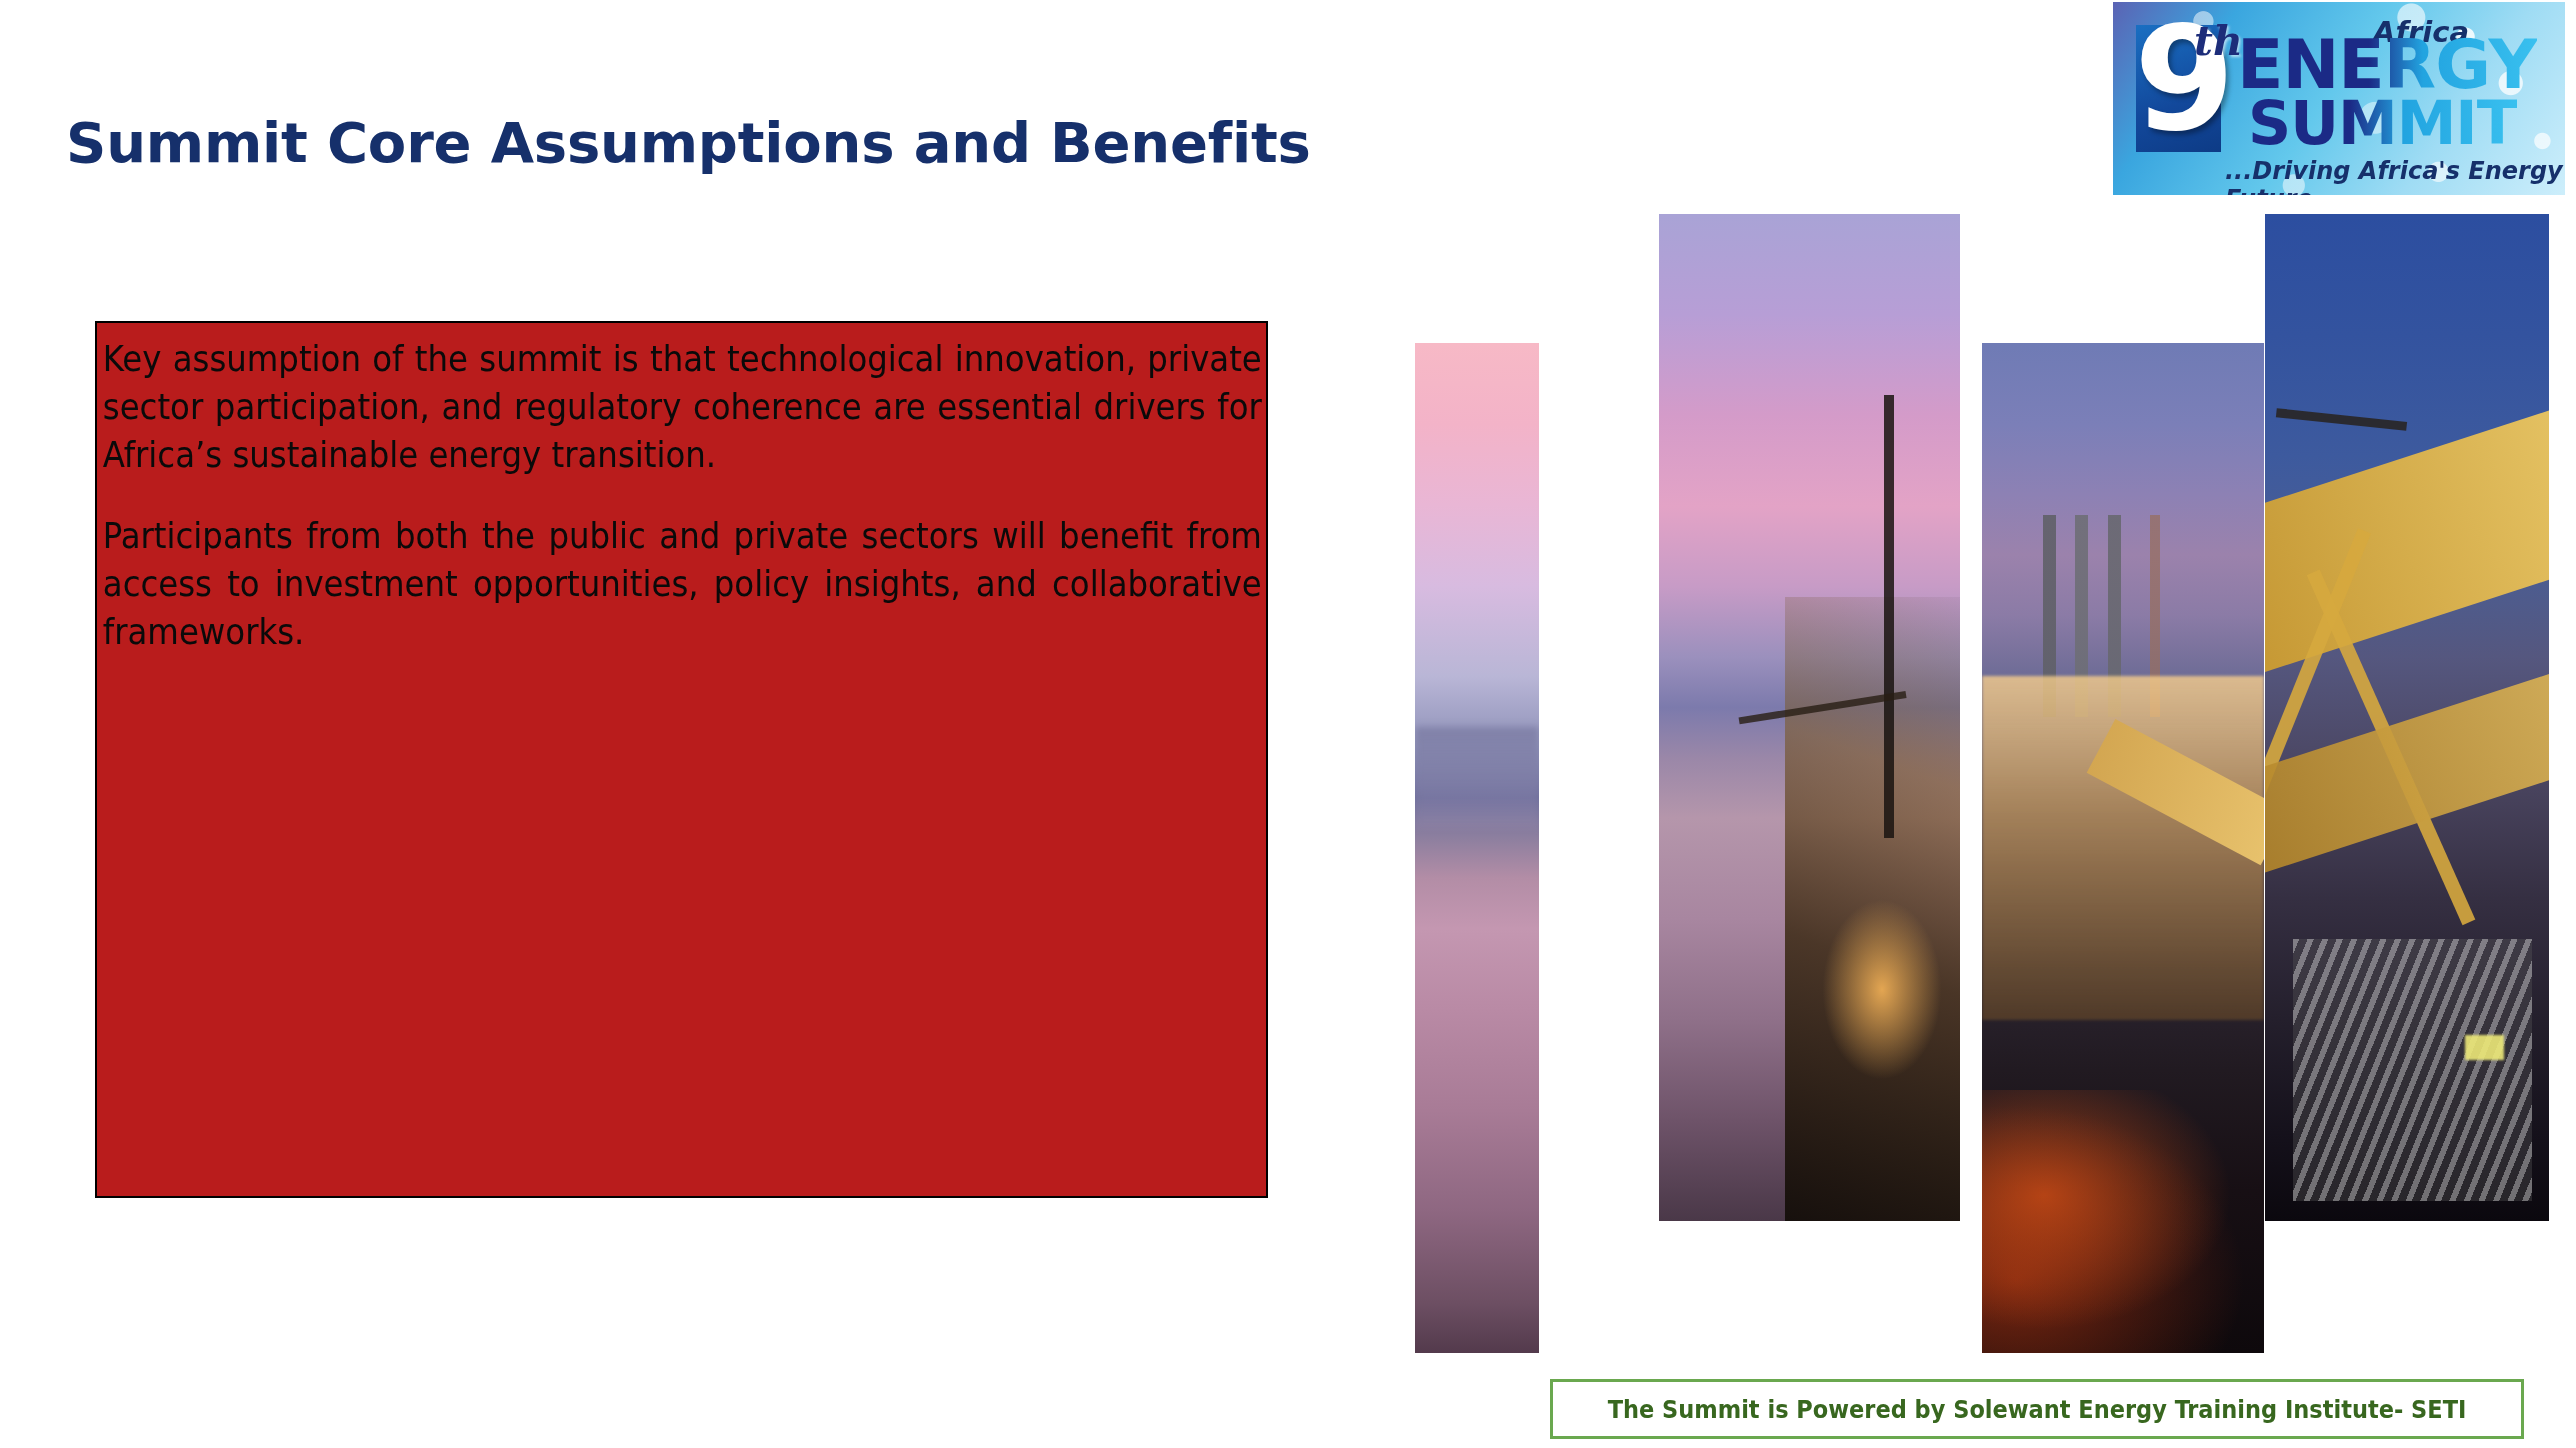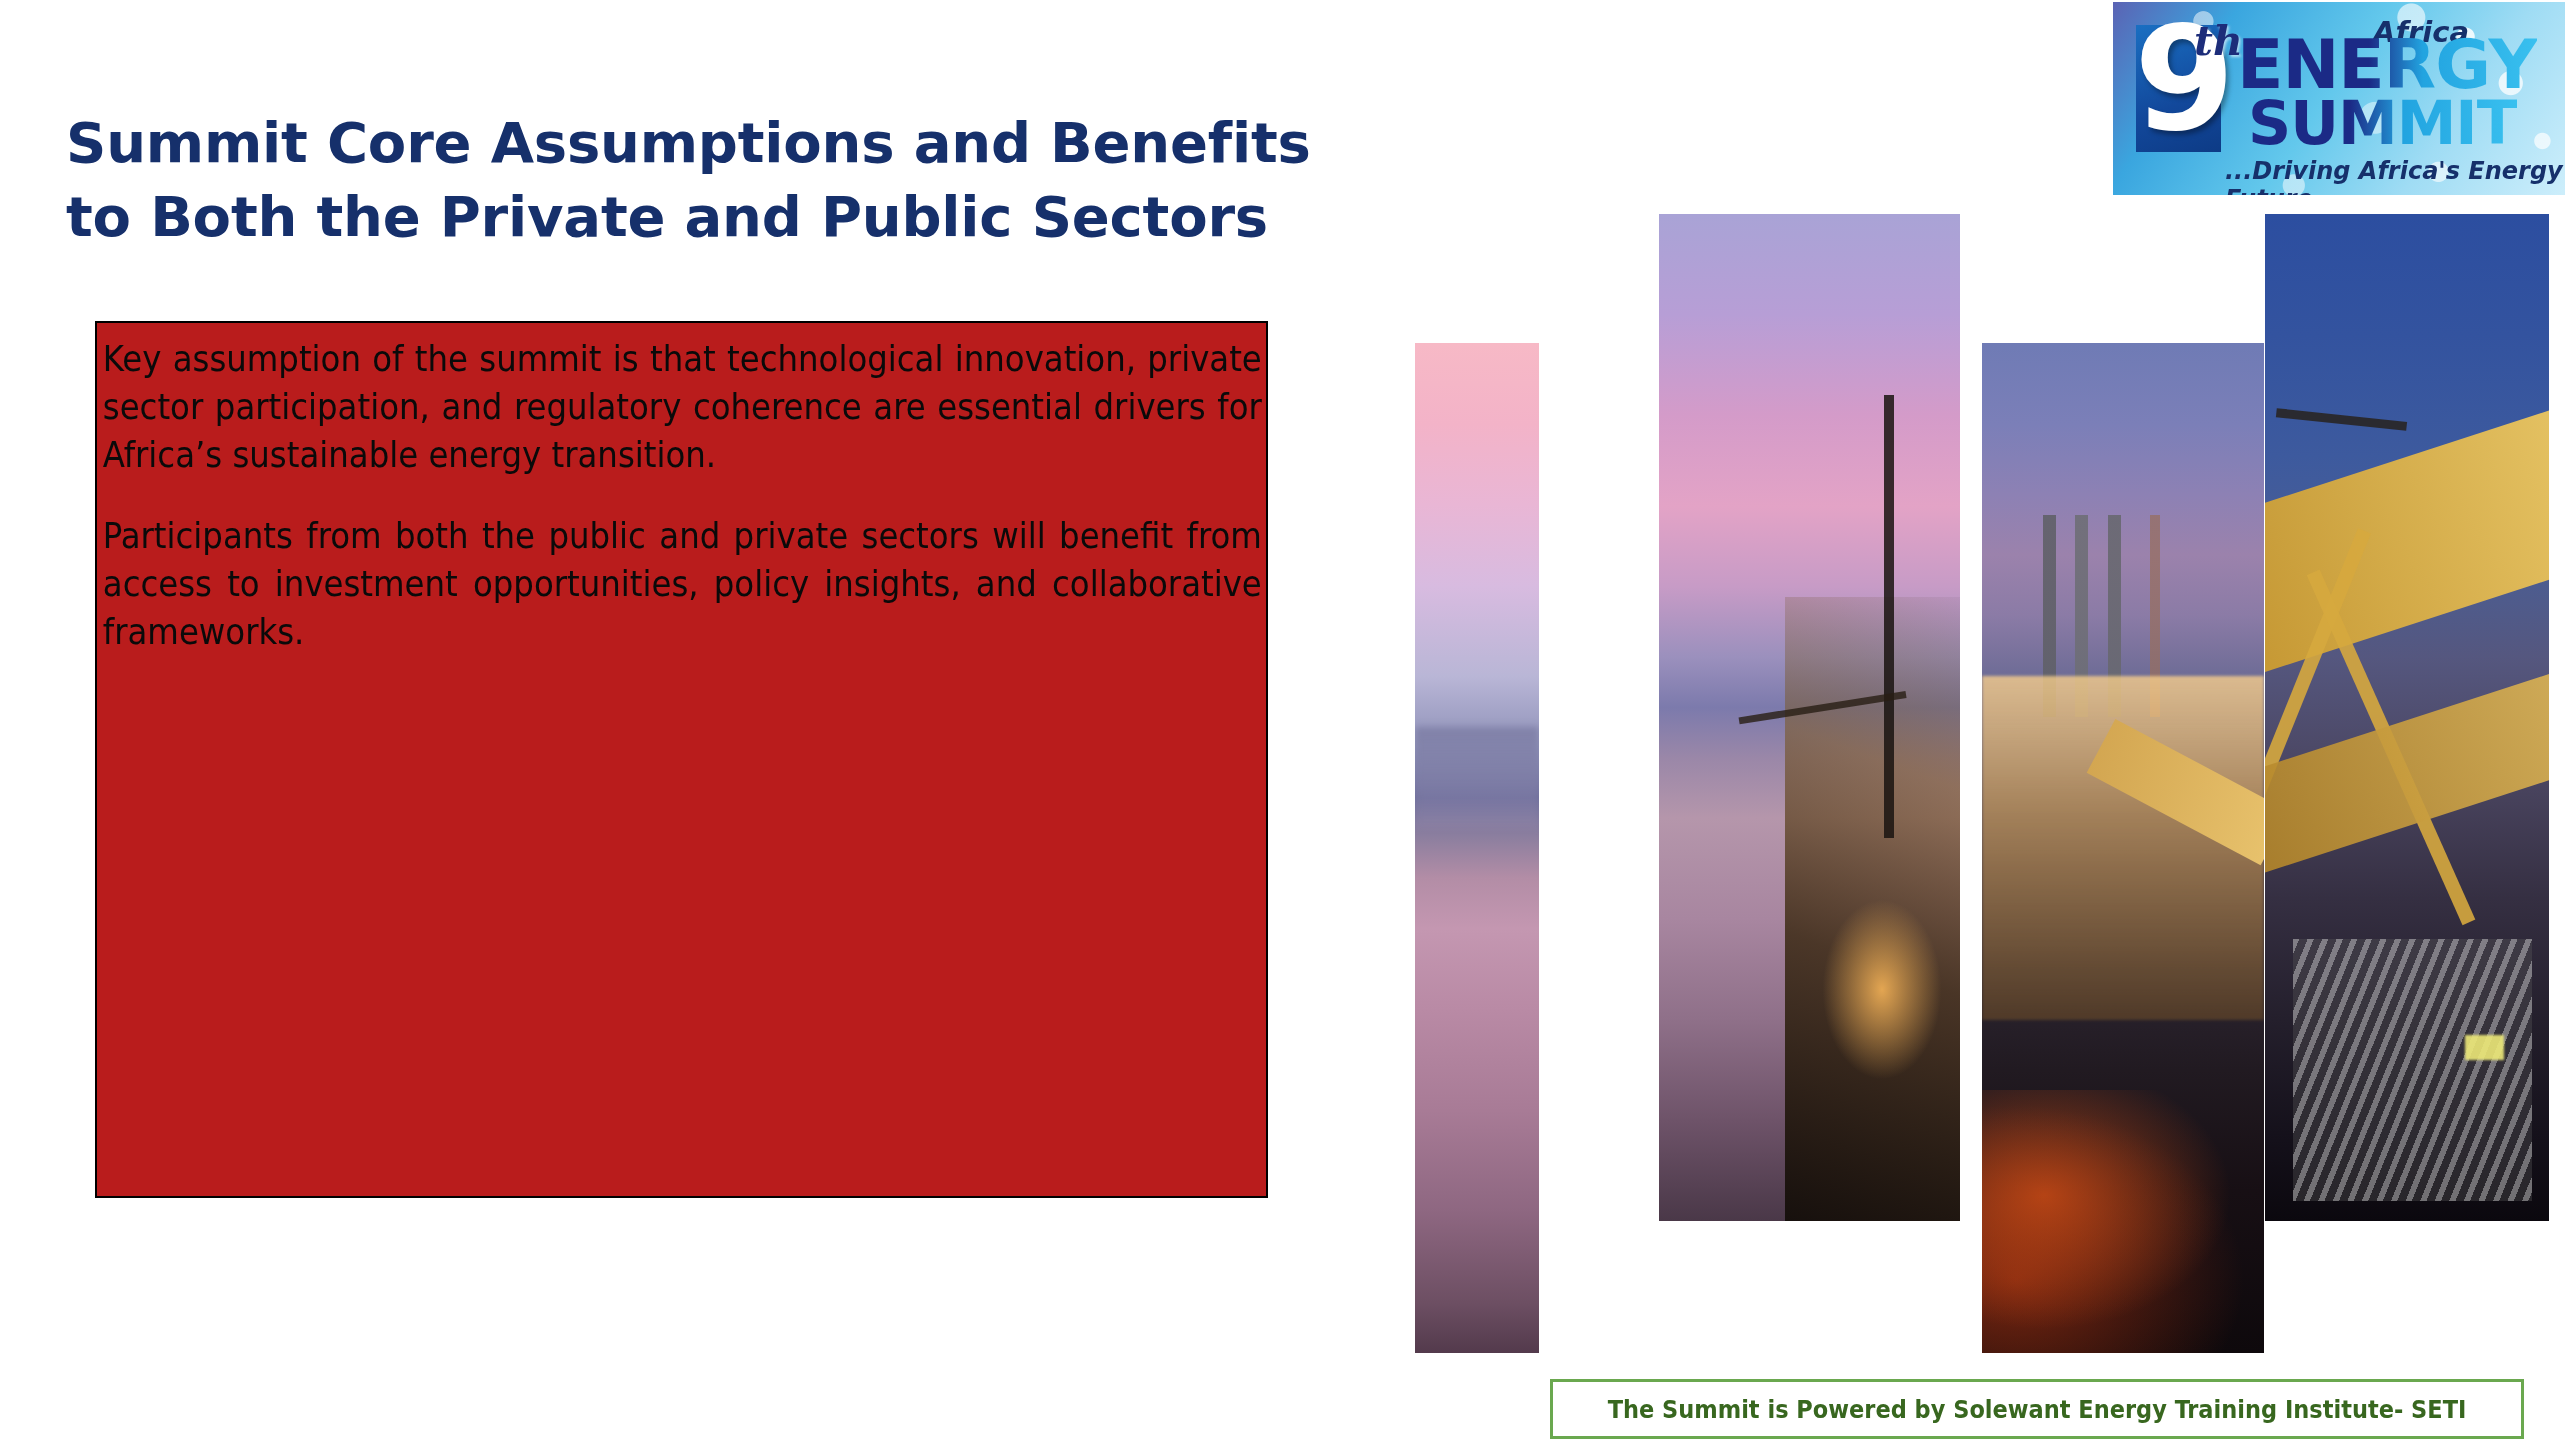--- a/index.html
+++ b/index.html
@@ -353,21 +353,20 @@
     font-size: 25px;
     color: #38671f;
     white-space: nowrap;
   }
 </style>
 </head>
 <body>
 
 <div id="slide-title">
   <span class="tline">Summit Core Assumptions and Benefits</span>
-  <span class="tline">to Both the Private and Public Sectors</span>
 </div>
 
 <div id="body-box">
   <div id="body-box-inner">
     <p>Key assumption of the summit is that technological innovation, private sector participation, and regulatory coherence are essential drivers for Africa’s sustainable energy transition.</p>
     <p>Participants from both the public and private sectors will benefit from access to investment opportunities, policy insights, and collaborative frameworks.</p>
   </div>
 </div>
 
 <div id="summit-logo">

